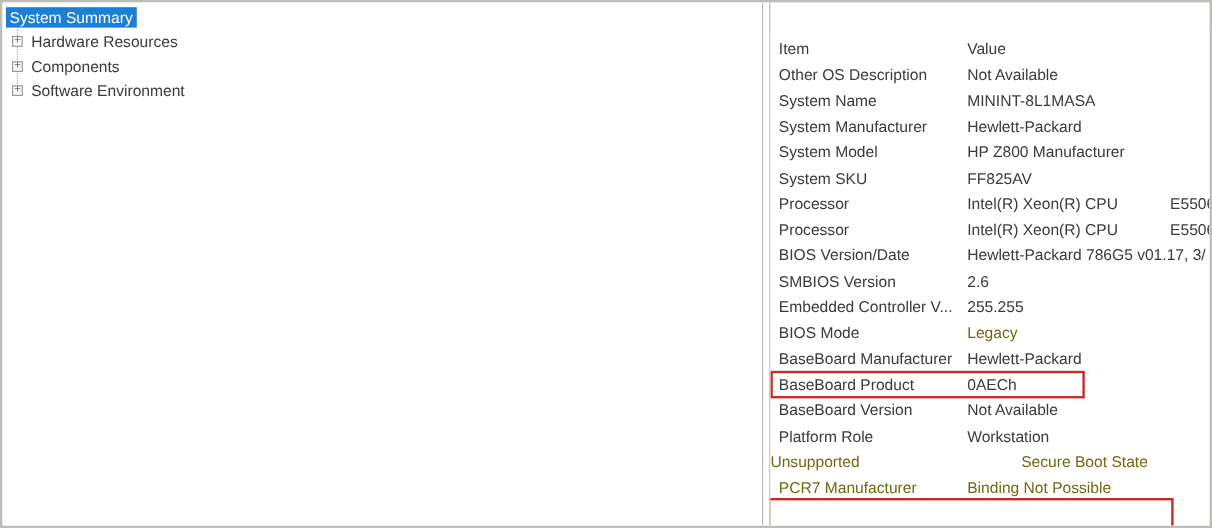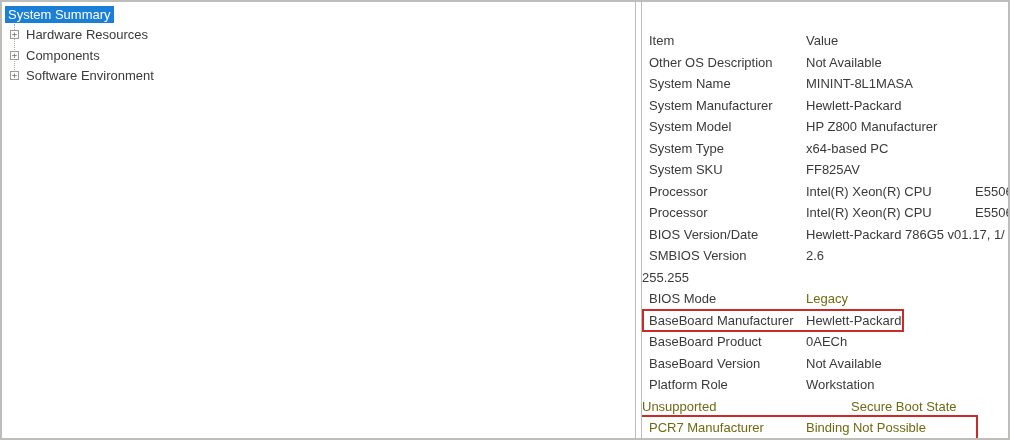--- a/index.html
+++ b/index.html
@@ -160,44 +160,41 @@
         </div>
         <div class="row">
           <span class="cell item">System Manufacturer</span>
           <span class="cell value">Hewlett-Packard</span>
         </div>
         <div class="row">
           <span class="cell item">System Model</span>
           <span class="cell value">HP Z800 Manufacturer</span>
         </div>
         <div class="row">
-          <span class="cell item">System Type</span>
-          <span class="cell value">x64-based PC</span>
-        </div>
-        <div class="row">
           <span class="cell item">System SKU</span>
           <span class="cell value">FF825AV</span>
         </div>
         <div class="row">
           <span class="cell item">Processor</span>
           <span class="cell value">Intel(R) Xeon(R) CPU            E5506</span>
         </div>
         <div class="row">
           <span class="cell item">Processor</span>
           <span class="cell value">Intel(R) Xeon(R) CPU            E5506</span>
         </div>
         <div class="row">
           <span class="cell item">BIOS Version/Date</span>
-          <span class="cell value">Hewlett-Packard 786G5 v01.17, 1/</span>
+          <span class="cell value">Hewlett-Packard 786G5 v01.17, 3/</span>
         </div>
         <div class="row">
           <span class="cell item">SMBIOS Version</span>
           <span class="cell value">2.6</span>
         </div>
         <div class="row">
+          <span class="cell item">Embedded Controller V...</span>
           <span class="cell value">255.255</span>
         </div>
         <div class="row value-flagged">
           <span class="cell item">BIOS Mode</span>
           <span class="cell value">Legacy</span>
         </div>
         <div class="row">
           <span class="cell item">BaseBoard Manufacturer</span>
           <span class="cell value">Hewlett-Packard</span>
         </div>

